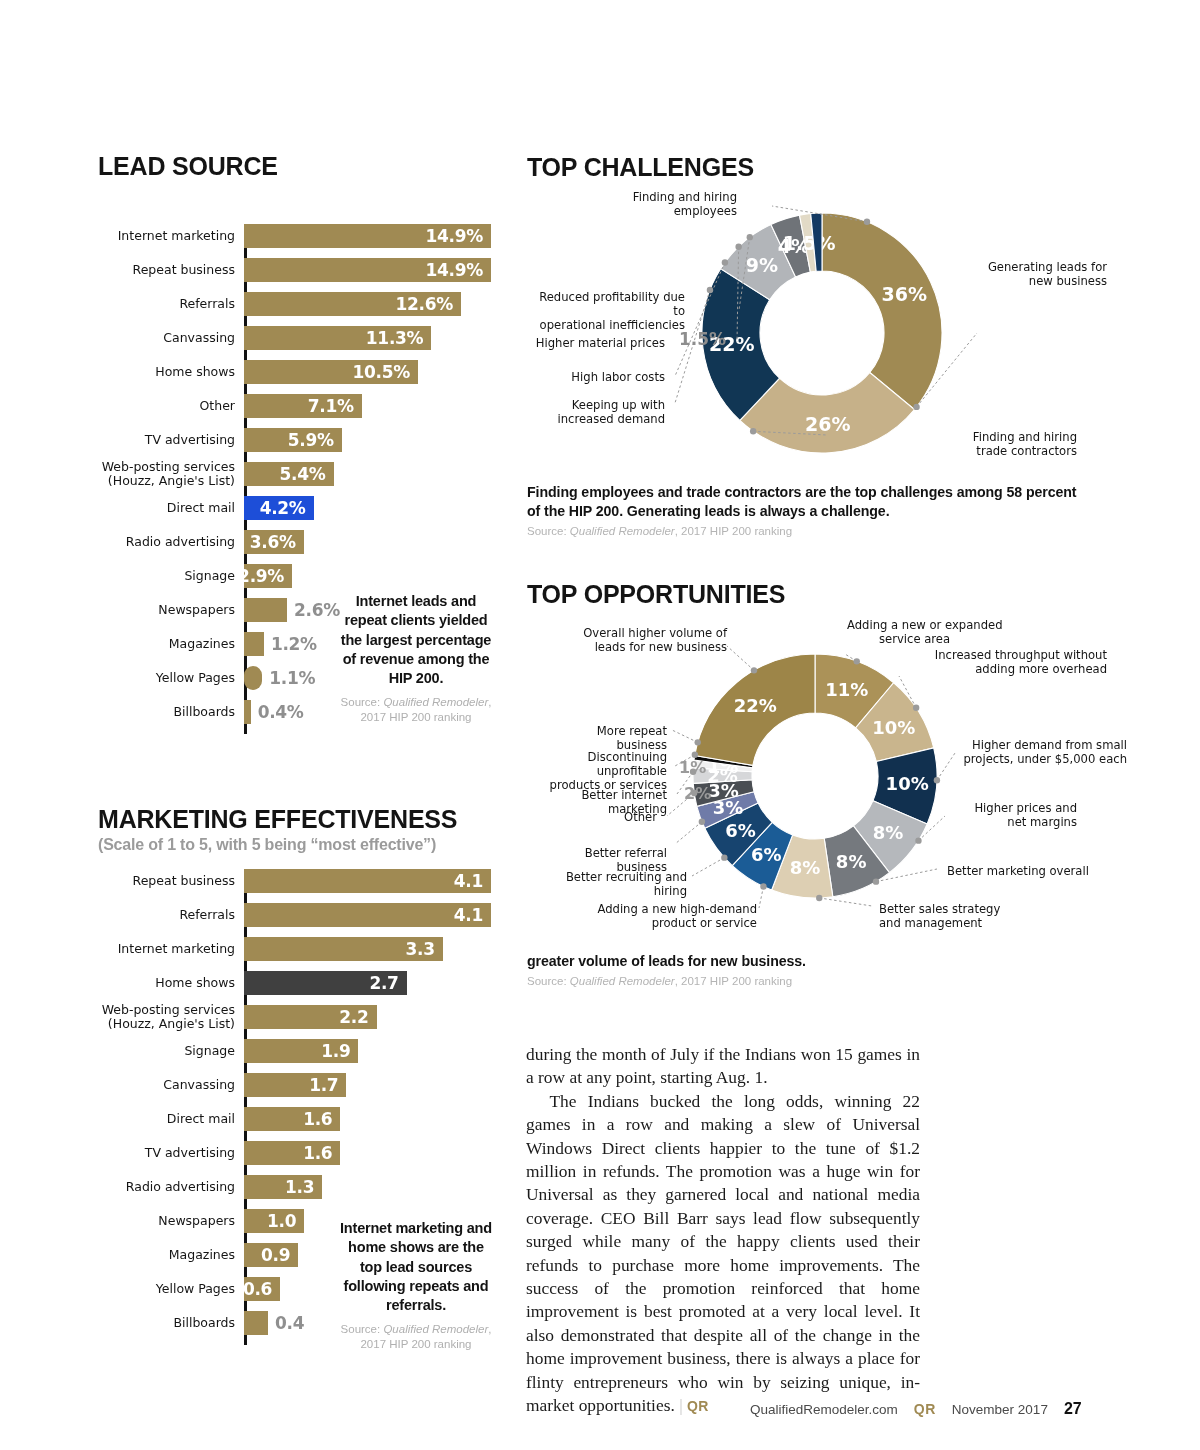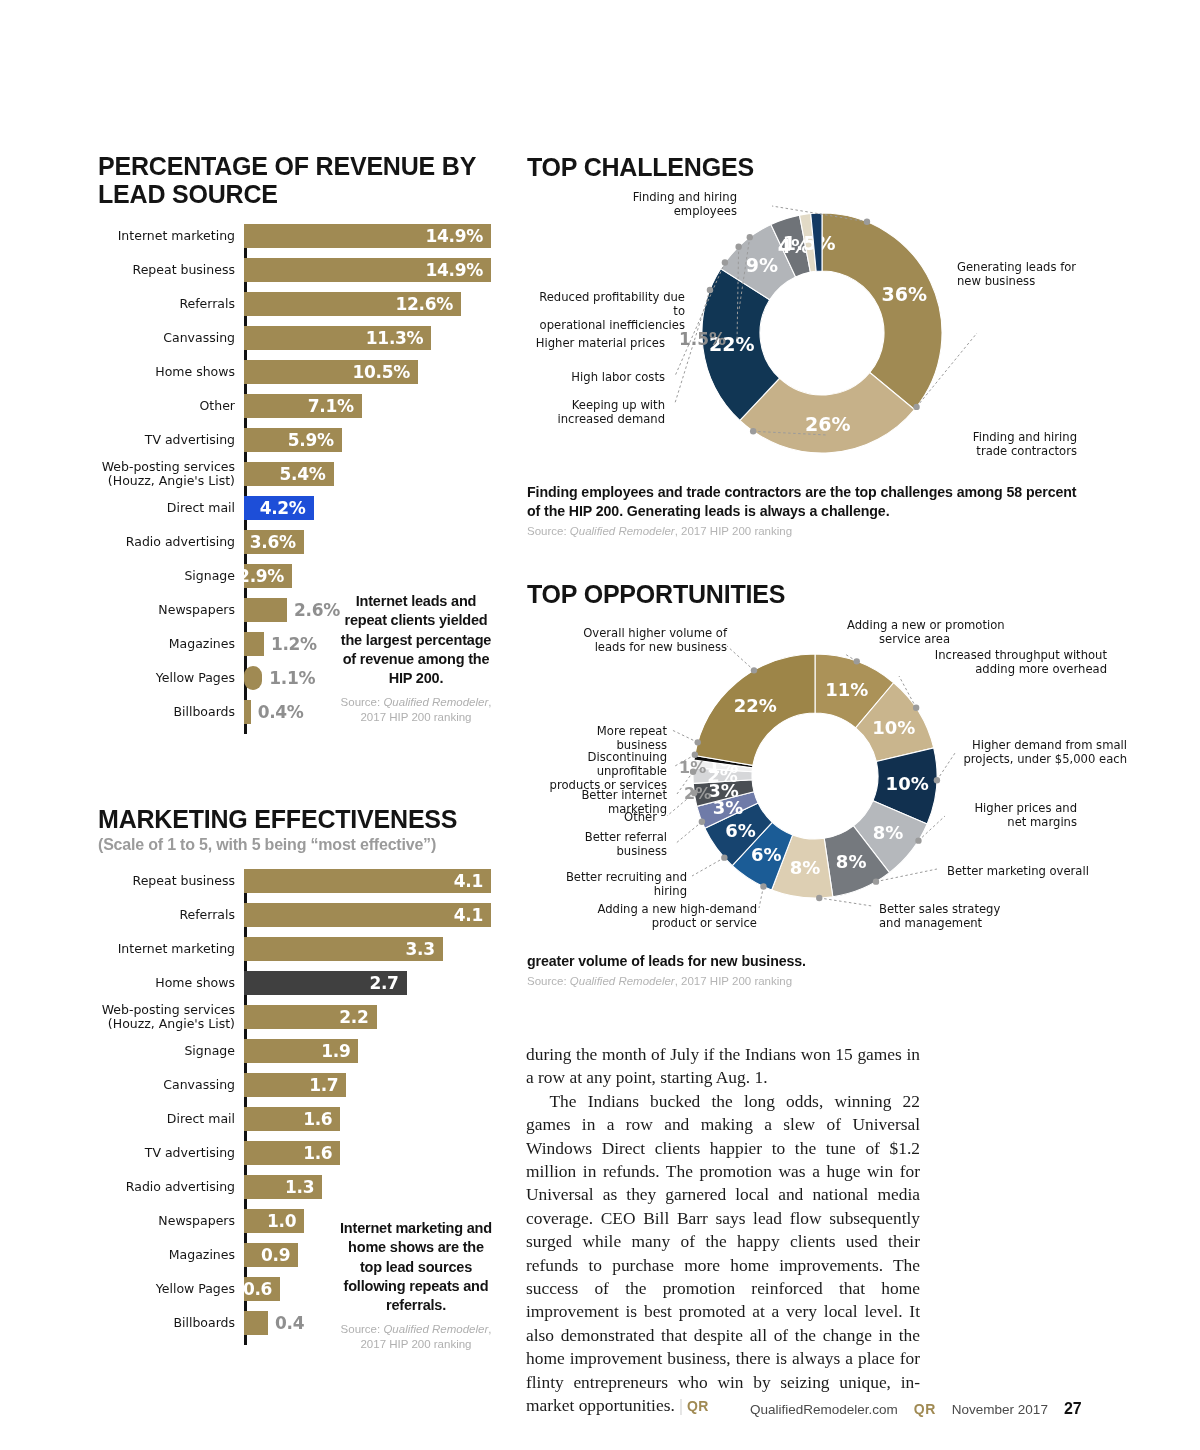--- a/index.html
+++ b/index.html
@@ -112,21 +112,20 @@
   .footer .qr { font-weight:bold; color:#a08a53; letter-spacing:0.5px; font-size:14px;}
   .footer .pg { font-weight:bold; color:#111; font-size:16px; }
 </style>
 </head>
 <body>
 
 <div class="page">
 
   <div style="position:absolute;left:98px;top:152px;width:400px;">
     <div class="sec-title">
-      <div>PERCENTAGE OF REVENUE BY</div>
       <div>LEAD SOURCE</div>
     </div>
   </div>
 
   <div class="barchart" style="left:244px;top:224px;width:252px;">
     <div class="bc-axis"></div>
     <div class="bc-rows" id="revenue-rows">
         <div class="bc-row" style="height: 24px; margin-bottom: 10px;">
           <div class="bc-label">
             <div>Internet marketing</div>
@@ -415,21 +414,21 @@
         <path d="M 211.6409955449203 56.67922395936189 L 210 152" stroke="#9b9b9b" stroke-width="1" stroke-dasharray="2.5 2.5" fill="none"></path>
         <circle cx="211.6409955449203" cy="56.67922395936189" r="3.2" fill="#9b9b9b"></circle>
         <path d="M 222.7821972217542 47.16373879432486 L 212 120" stroke="#9b9b9b" stroke-width="1" stroke-dasharray="2.5 2.5" fill="none"></path>
         <circle cx="222.7821972217542" cy="47.16373879432486" r="3.2" fill="#9b9b9b"></circle>
       </svg>
 
     <div class="callout r" style="left:80px;top:0px;width:130px;">
       <div>Finding and hiring</div>
       <div>employees</div>
     </div>
-    <div class="callout l" style="left:430px;top:70px;width:150px;">
+    <div class="callout l" style="left:430px;top:70px;width:150px;text-align:right;">
       <div>Generating leads for</div>
       <div>new business</div>
     </div>
     <div class="callout l" style="left:380px;top:240px;width:170px;text-align:right;">
       <div>Finding and hiring</div>
       <div>trade contractors</div>
     </div>
     <div class="callout r" style="left:18px;top:208px;width:120px;">
       <div>Keeping up with</div>
       <div>increased demand</div>
@@ -508,21 +507,21 @@
         <circle cx="170.7260730955251" cy="124.37224259032612" r="3.2" fill="#9b9b9b"></circle>
         <path d="M 226.99999999999994 52.34490073829852 L 200 28" stroke="#9b9b9b" stroke-width="1" stroke-dasharray="2.5 2.5" fill="none"></path>
         <circle cx="226.99999999999994" cy="52.34490073829852" r="3.2" fill="#9b9b9b"></circle>
       </svg>
 
     <div class="callout r" style="left:55px;top:8px;width:145px;">
       <div>Overall higher volume of</div>
       <div>leads for new business</div>
     </div>
     <div class="callout l" style="left:320px;top:0px;width:175px;">
-      <div>Adding a new or promotion</div>
+      <div>Adding a new or expanded</div>
       <div style="padding-left:32px;">service area</div>
     </div>
     <div class="callout l" style="left:380px;top:30px;width:200px;text-align:right;">
       <div>Increased throughput without</div>
       <div>adding more overhead</div>
     </div>
     <div class="callout l" style="left:430px;top:120px;width:170px;text-align:right;">
       <div>Higher demand from small</div>
       <div>projects, under $5,000 each</div>
     </div>
@@ -533,21 +532,21 @@
     <div class="callout l" style="left:420px;top:246px;width:150px;">Better marketing overall</div>
     <div class="callout l" style="left:352px;top:284px;width:140px;">
       <div>Better sales strategy</div>
       <div>and management</div>
     </div>
     <div class="callout r" style="left:70px;top:284px;width:160px;">
       <div>Adding a new high-demand</div>
       <div>product or service</div>
     </div>
     <div class="callout r" style="left:10px;top:252px;width:150px;">Better recruiting and hiring</div>
-    <div class="callout r" style="left:10px;top:212px;width:130px;">Better referral business</div>
+    <div class="callout r" style="left:10px;top:228px;width:130px;">Better referral business</div>
     <div class="callout r" style="left:40px;top:192px;width:90px;">Other</div>
     <div class="callout r" style="left:0px;top:170px;width:140px;">Better internet marketing</div>
     <div class="callout r" style="left:0px;top:132px;width:140px;">
       <div>Discontinuing unprofitable</div>
       <div>products or services</div>
     </div>
     <div class="callout r" style="left:22px;top:106px;width:118px;">More repeat business</div>
     <div style="position:absolute;left:152px;top:140px;font-size:16px;font-weight:bold;color:#9a9a9a;font-family:'DejaVu Sans',sans-serif;">1%</div>
     <div style="position:absolute;left:157px;top:166px;font-size:16px;font-weight:bold;color:#9a9a9a;font-family:'DejaVu Sans',sans-serif;">2%</div>
   </div>

